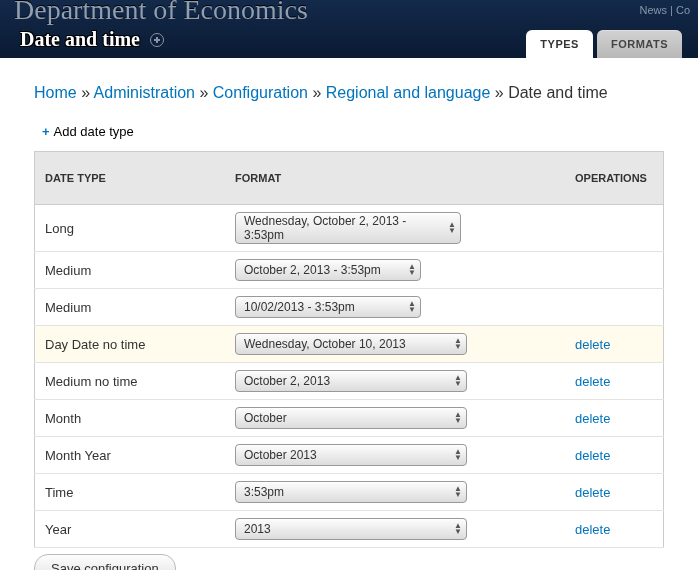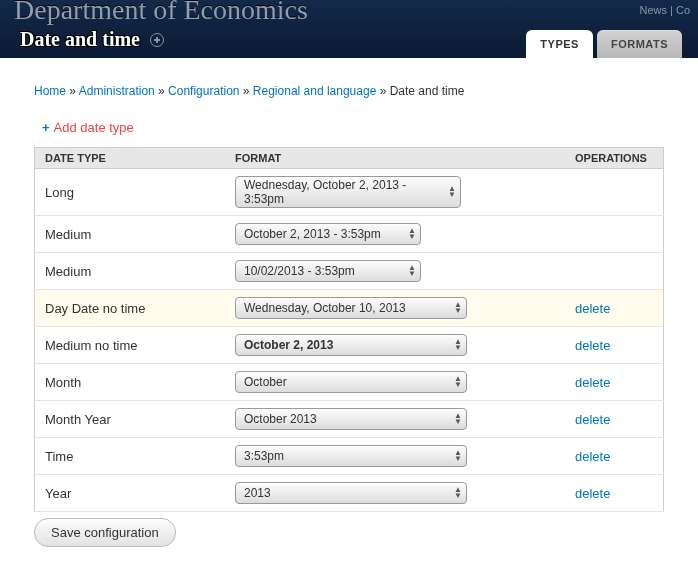--- a/index.html
+++ b/index.html
@@ -91,47 +91,47 @@
     background: linear-gradient(#d2d2d2, #b8b8b8);
     color: #444;
     box-shadow: inset 0 1px 0 rgba(255,255,255,0.3);
   }
 
   .content {
     padding: 26px 34px 10px 34px;
   }
 
   .breadcrumb {
-    font-size: 12px;
+    font-size: 16px;
     color: #333;
     margin-bottom: 22px;
   }
   .breadcrumb a { color: #0074bd; text-decoration: none; cursor: pointer; }
   .breadcrumb .sep { color: #333; }
 
   .add-type {
     margin: 0 0 12px 8px;
     font-size: 13px;
   }
-  .add-type a { color: #ef4444; text-decoration: none; cursor: pointer; }
+  .add-type a { color: #000000; text-decoration: none; cursor: pointer; }
   .plus {
     color: #0074bd;
     font-weight: bold;
     margin-right: 4px;
   }
 
   table.data {
     width: 100%;
     border-collapse: collapse;
     border: 1px solid #ccc;
   }
   table.data th {
     background: #e7e7e7;
     text-align: left;
-    padding: 4px 10px;
+    padding: 20px 10px;
     font-size: 11px;
     font-weight: bold;
     border-bottom: 1px solid #ccc;
     color: #333;
   }
   table.data td {
     padding: 7px 10px;
     border-bottom: 1px solid #e3e3e3;
     font-size: 13px;
     vertical-align: middle;
@@ -267,21 +267,21 @@
               <span>Wednesday, October 10, 2013</span>
               <span class="stepper">
                 <span>▲</span>
                 <span>▼</span>
               </span>
             </div></td>
           <td><a class="oplink">delete</a></td>
         </tr>
         <tr>
           <td>Medium no time</td>
-          <td><div class="aqua-select" style="width: 218px; font-weight: bold;">
+          <td><div class="aqua-select" style="width: 218px;">
               <span>October 2, 2013</span>
               <span class="stepper">
                 <span>▲</span>
                 <span>▼</span>
               </span>
             </div></td>
           <td><a class="oplink">delete</a></td>
         </tr>
         <tr>
           <td>Month</td>

